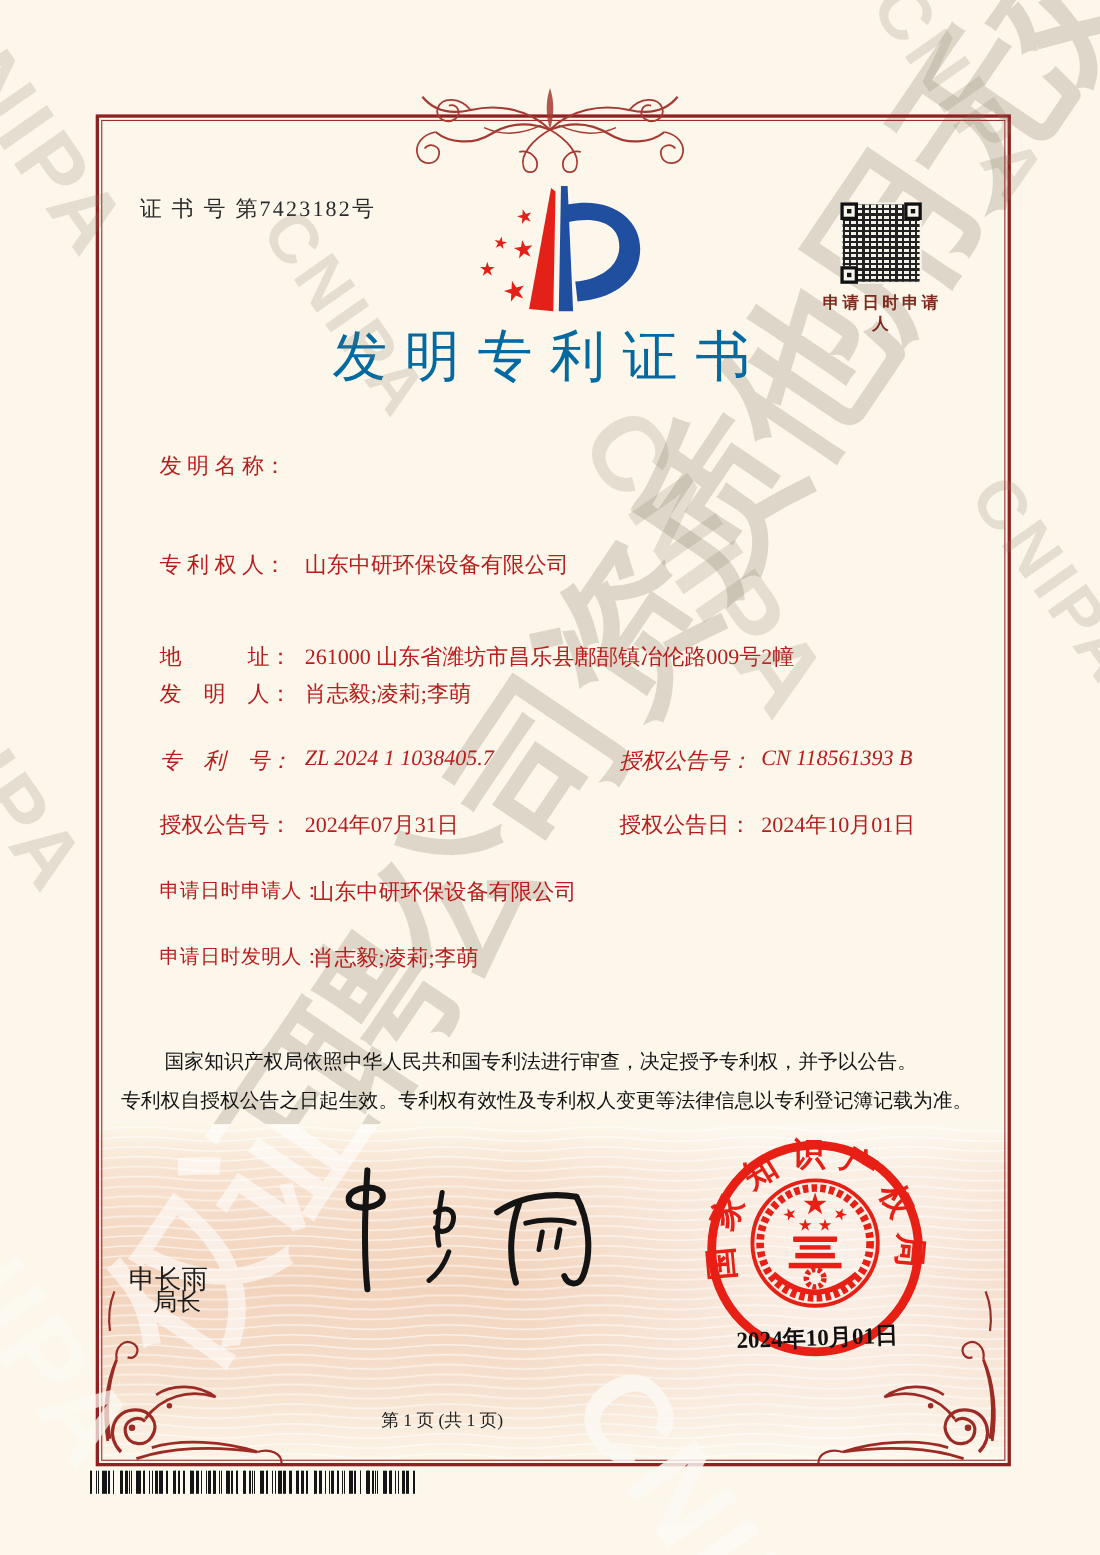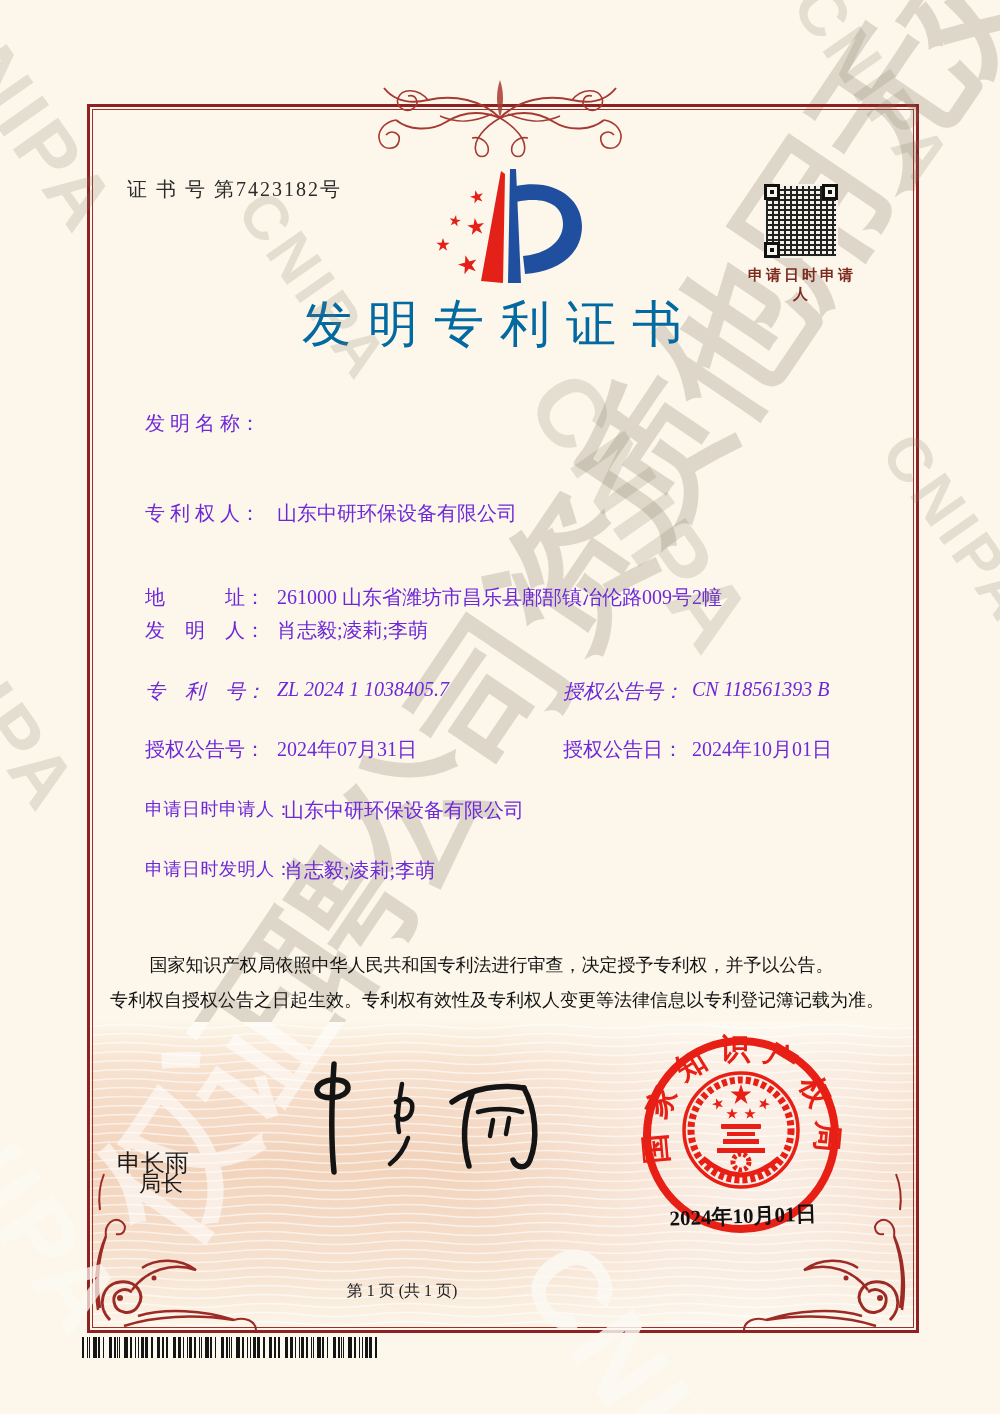--- a/index.html
+++ b/index.html
@@ -45,21 +45,21 @@
         repeating-linear-gradient(0deg,#111 0 2px,transparent 2px 5px),
         repeating-linear-gradient(90deg,#111 0 2px,#f4f1e8 2px 6px);}
   .finder{position:absolute;width:16px;height:16px;border:3px solid #111;background:#f7f4ec;box-sizing:border-box;}
   .finder::after{content:"";position:absolute;inset:3px;background:#111;}
   .f-tl{left:0;top:0;} .f-tr{right:0;top:0;} .f-bl{left:0;bottom:0;}
   .qr-caption{left:740px;top:266px;width:124px;text-align:center;font-size:15px;font-weight:bold;
               color:#7d2a1e;letter-spacing:3px;z-index:5;}
   .title{left:0;top:291px;width:1000px;text-align:center;font-size:50px;font-weight:normal;
          letter-spacing:16px;color:#0369a1;z-index:5;}
   
-  .fl1,.fv1,.fl2,.fv2{position:absolute;font-size:20px;color:#6d28d9;white-space:nowrap;z-index:5;}
+  .fl1,.fv1,.fl2,.fv2{position:absolute;font-size:20px;color:#b91c1c;white-space:nowrap;z-index:5;}
   .fl1{left:145px;} .fv1{left:277px;}
   .fl2{left:563px;} .fv2{left:692px;}
   .r1{top:410px;} .r2{top:500px;} .r3{top:584px;} .r4{top:617px;}
   .r5{top:678px;font-style:italic;} .r6{top:736px;} .r7{top:797px;} .r8{top:857px;}
   .lbl-long{font-size:18px;letter-spacing:.5px;}
   .v-long{left:284px;}
   
   .legal{left:110px;top:948px;width:792px;font-size:18px;line-height:1.95;color:#141414;z-index:5;}
   .legal .l1{padding-left:2.2em;white-space:nowrap;}
   .legal .l2{white-space:nowrap;}

